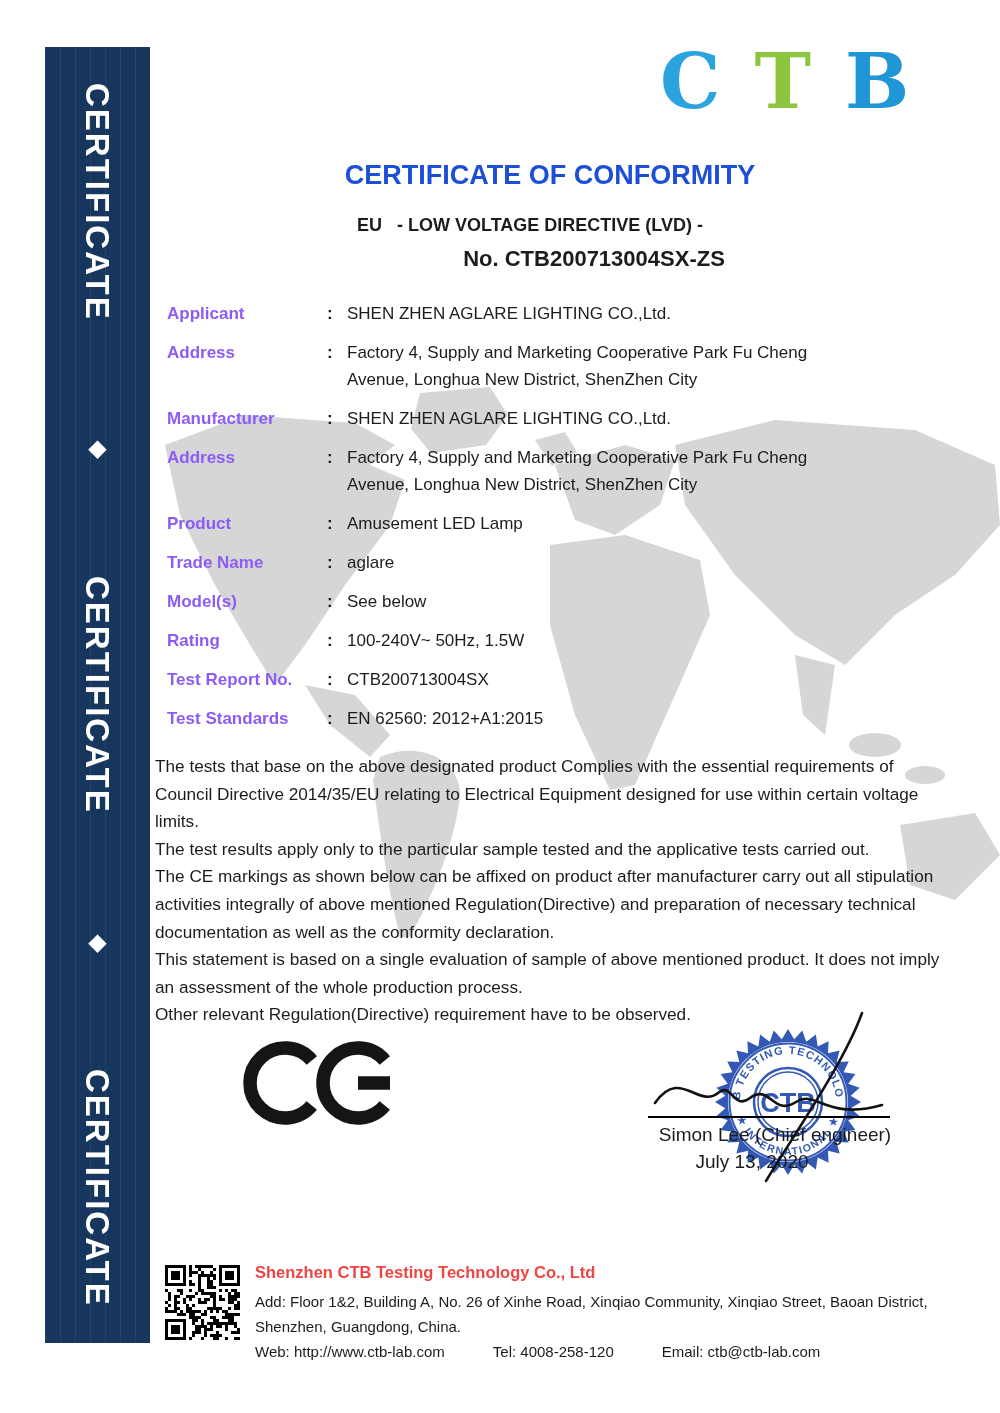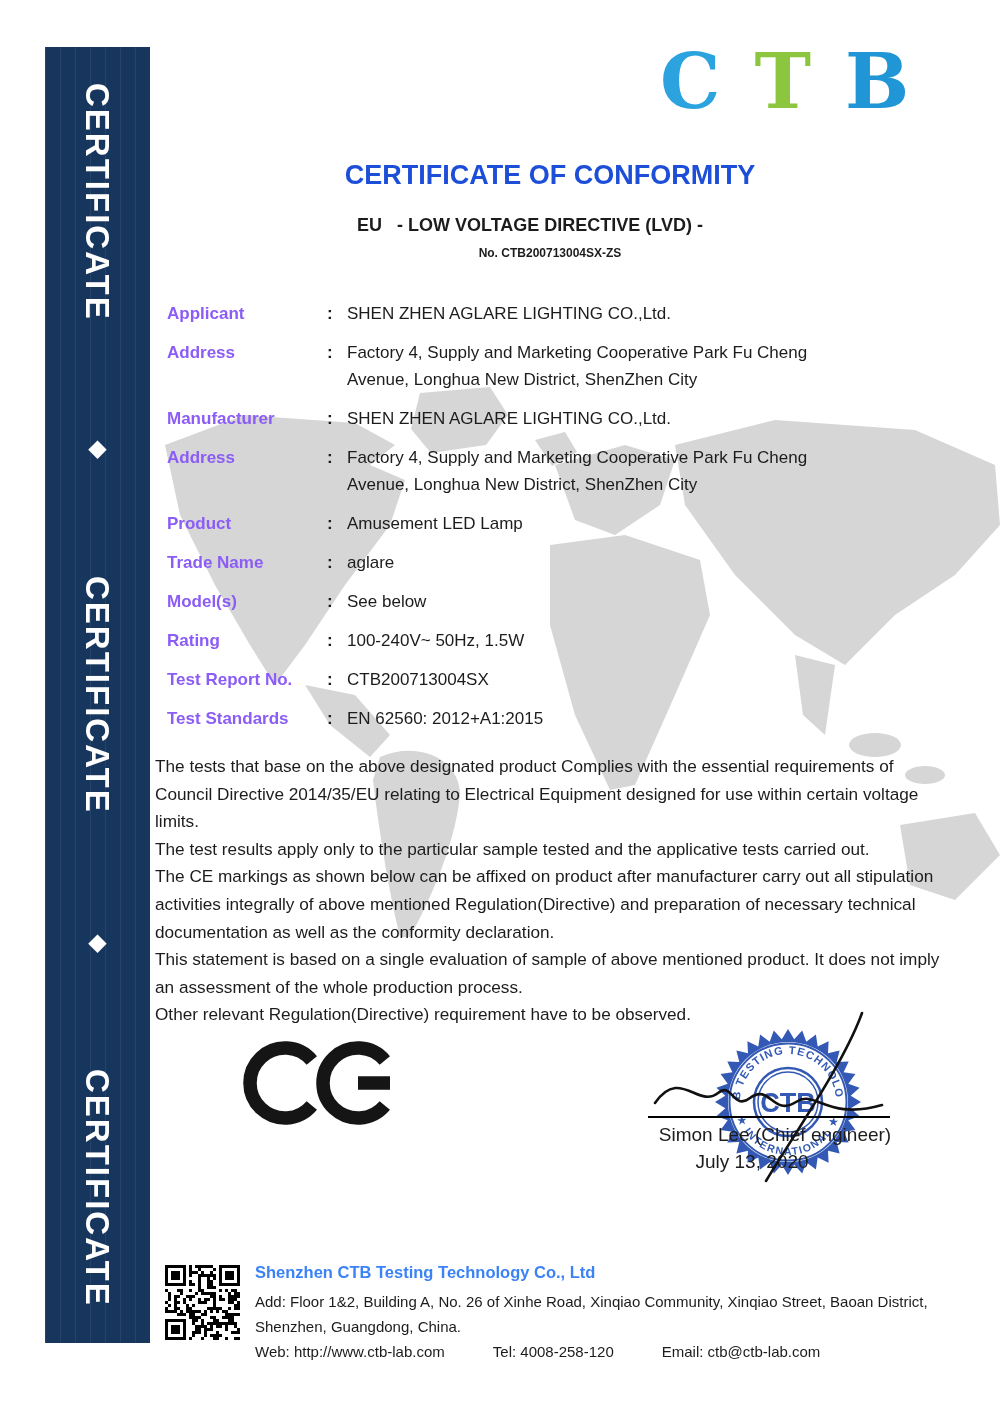--- a/index.html
+++ b/index.html
@@ -24,21 +24,21 @@
   }
   .band-sep{color:#ffffff;font-size:24px;line-height:1;}
   
   .logo{position:absolute;left:660px;top:44px;display:flex;gap:34px;z-index:2;
         font-family:"DejaVu Serif",serif;font-weight:bold;font-size:76px;line-height:1;}
   .logo .lc{color:#2aa3de}.logo .lt{color:#8cc63f}.logo .lb{color:#2196d6}
   
   .centerwrap{position:absolute;left:150px;width:800px;text-align:center;z-index:2;}
   .title{top:160px;font-size:27px;font-weight:bold;color:#1d4ed8;}
   .directive{top:215px;font-size:18px;font-weight:bold;}
-  .certno{top:246px;font-size:12px;font-weight:bold;}
+  .certno{top:246px;font-size:22px;font-weight:bold;padding-left:44px;}
   .eu{position:absolute;left:357px;top:215px;font-size:18px;font-weight:bold;z-index:2;}
   
   .fields{position:absolute;left:167px;top:300px;width:780px;z-index:2;}
   .frow{display:flex;margin-bottom:12px;font-size:17px;line-height:27px;}
   .flabel{flex:0 0 160px;font-weight:bold;color:#8b5cf6;}
   .fcolon{flex:0 0 20px;font-weight:bold;}
   .fvalue{max-width:515px;}
   
   .bodytext{position:absolute;left:155px;top:753px;width:792px;z-index:2;
             font-size:17.2px;line-height:27.6px;}
@@ -47,21 +47,21 @@
   .ce{position:absolute;left:240px;top:1032px;z-index:2;}
   
   .seal{position:absolute;left:713px;top:1027px;z-index:2;}
   .sigline{position:absolute;left:648px;top:1116px;width:242px;border-top:2px solid #000;z-index:3;}
   .signame{position:absolute;left:645px;top:1124px;width:260px;text-align:center;font-size:19px;z-index:4;}
   .sigdate{position:absolute;left:622px;top:1151px;width:260px;text-align:center;font-size:19px;z-index:4;}
   .sigscript{position:absolute;left:630px;top:1005px;z-index:5;}
   
   .qr{position:absolute;left:165px;top:1265px;z-index:2;}
   .footer{position:absolute;left:255px;top:1263px;width:720px;z-index:2;}
-  .f-company{font-size:16.5px;font-weight:bold;margin-bottom:7px;color:#3b82f6;}
+  .f-company{font-size:16.5px;font-weight:bold;margin-bottom:7px;color:#ef4444;}
   .f-line{font-size:15px;line-height:25px;}
   .f-contact{display:flex;font-size:15px;margin-top:4px;}
   .f-contact span + span{margin-left:48px;}
 </style>
 </head>
 <body>
 
 <svg class="map" viewBox="0 0 845 555" aria-hidden="true">
   <g fill="#d6d6d6">
     <path d="M265 8 l70 -6 18 28 -22 30 -55 8 -20 -24 z"></path>

